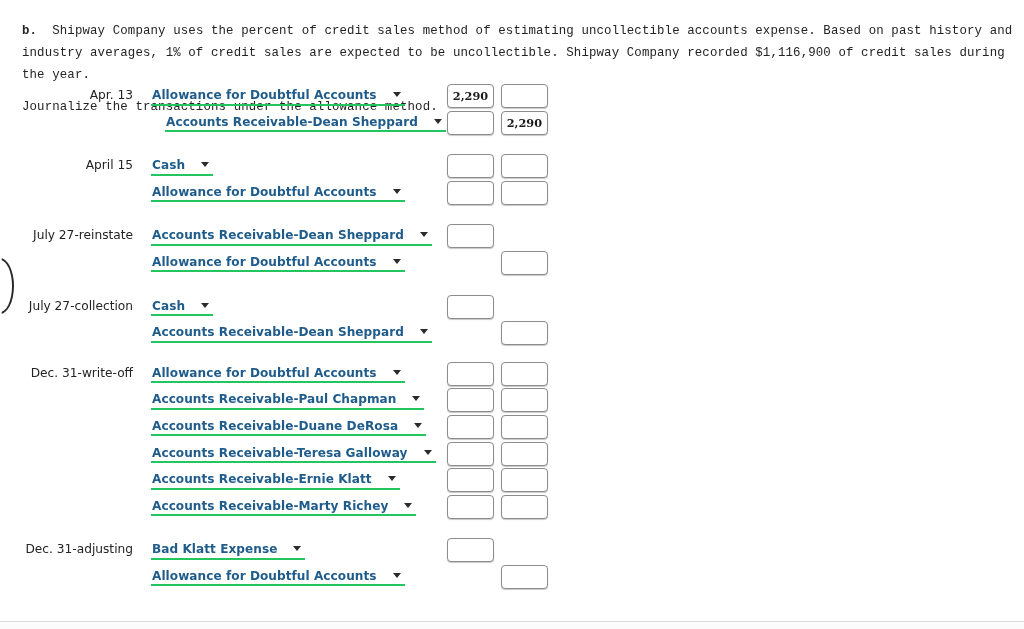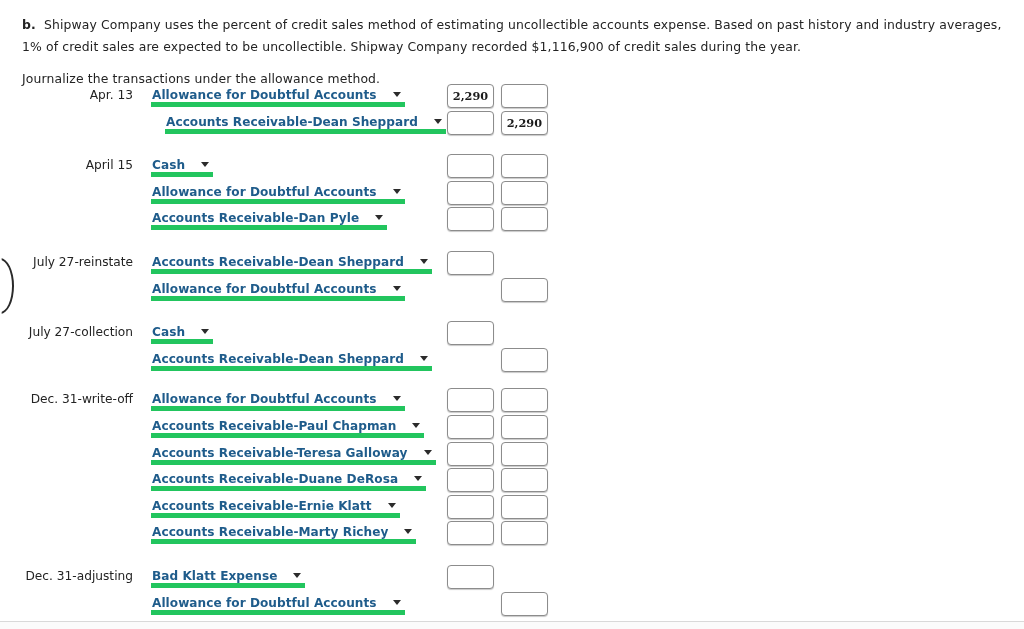--- a/index.html
+++ b/index.html
@@ -13,22 +13,23 @@
     position: relative;
     font-family: "DejaVu Sans", "Liberation Sans", sans-serif;
     color: #1a1a1a;
     overflow: hidden;
   }
 
   
   #intro {
     position: absolute;
     left: 22px;
-    top: 14px;
+    top: 20px;
     width: 992px;
+    font-family: Liberation Mono, monospace;
   }
   .prose {
     font-size: 12.4px;
     line-height: 22px;
     color: #232323;
     margin: 0;
     letter-spacing: .01em;
   }
   .prose .marker {
     font-weight: bold;
@@ -75,21 +76,21 @@
 
   
   .acct-select {
     display: inline-flex;
     align-items: center;
     justify-content: space-between;
     box-sizing: border-box;
     height: 19px;
     padding: 0 4px 0 1px;
     border: none;
-    border-bottom: 5px solid #22c55e;
+    border-bottom: 2px solid #22c55e;
     background: transparent;
     font-family: "DejaVu Sans", "Liberation Sans", sans-serif;
     font-size: 12.1px;
     font-weight: bold;
     color: #1f5c8b;
     letter-spacing: .004em;
     white-space: nowrap;
     cursor: pointer;
   }
   .acct-select .acct-label {
@@ -253,35 +254,20 @@
           </div></div>
         <div class="amounts">
           <div class="amt-slot">
             <div class="amt-box empty"></div>
           </div>
           <div class="amt-slot">
             <div class="amt-box empty"></div>
           </div>
         </div>
       </div>
-      <div class="entry-row">
-        <div class="date-cell"></div>
-        <div class="account-cell"><div class="acct-select">
-            <span class="acct-label">Accounts Receivable-Dan Pyle</span>
-            <span class="caret"></span>
-          </div></div>
-        <div class="amounts">
-          <div class="amt-slot">
-            <div class="amt-box empty"></div>
-          </div>
-          <div class="amt-slot">
-            <div class="amt-box empty"></div>
-          </div>
-        </div>
-      </div>
     </div>
     <div class="block-gap"></div>
     <div class="entry-block">
       <div class="entry-row">
         <div class="date-cell">July 27-reinstate</div>
         <div class="account-cell"><div class="acct-select">
             <span class="acct-label">Accounts Receivable-Dean Sheppard</span>
             <span class="caret"></span>
           </div></div>
         <div class="amounts">
@@ -362,36 +348,36 @@
             <div class="amt-box empty"></div>
           </div>
           <div class="amt-slot">
             <div class="amt-box empty"></div>
           </div>
         </div>
       </div>
       <div class="entry-row">
         <div class="date-cell"></div>
         <div class="account-cell"><div class="acct-select">
+            <span class="acct-label">Accounts Receivable-Duane DeRosa</span>
+            <span class="caret"></span>
+          </div></div>
+        <div class="amounts">
+          <div class="amt-slot">
+            <div class="amt-box empty"></div>
+          </div>
+          <div class="amt-slot">
+            <div class="amt-box empty"></div>
+          </div>
+        </div>
+      </div>
+      <div class="entry-row">
+        <div class="date-cell"></div>
+        <div class="account-cell"><div class="acct-select">
             <span class="acct-label">Accounts Receivable-Teresa Galloway</span>
-            <span class="caret"></span>
-          </div></div>
-        <div class="amounts">
-          <div class="amt-slot">
-            <div class="amt-box empty"></div>
-          </div>
-          <div class="amt-slot">
-            <div class="amt-box empty"></div>
-          </div>
-        </div>
-      </div>
-      <div class="entry-row">
-        <div class="date-cell"></div>
-        <div class="account-cell"><div class="acct-select">
-            <span class="acct-label">Accounts Receivable-Duane DeRosa</span>
             <span class="caret"></span>
           </div></div>
         <div class="amounts">
           <div class="amt-slot">
             <div class="amt-box empty"></div>
           </div>
           <div class="amt-slot">
             <div class="amt-box empty"></div>
           </div>
         </div>

